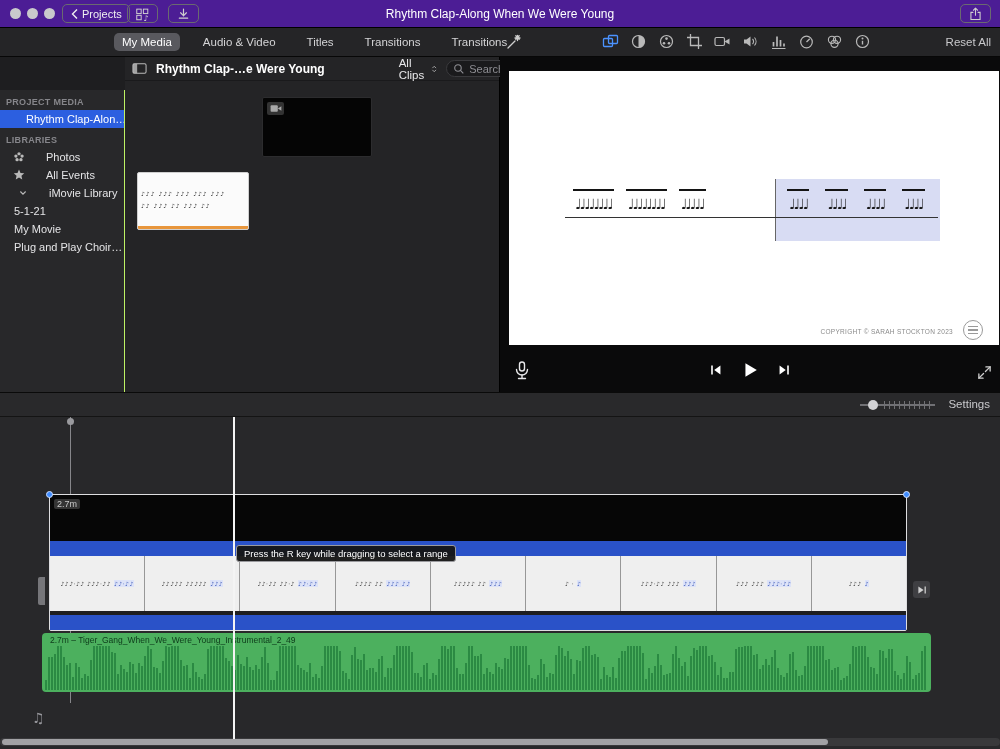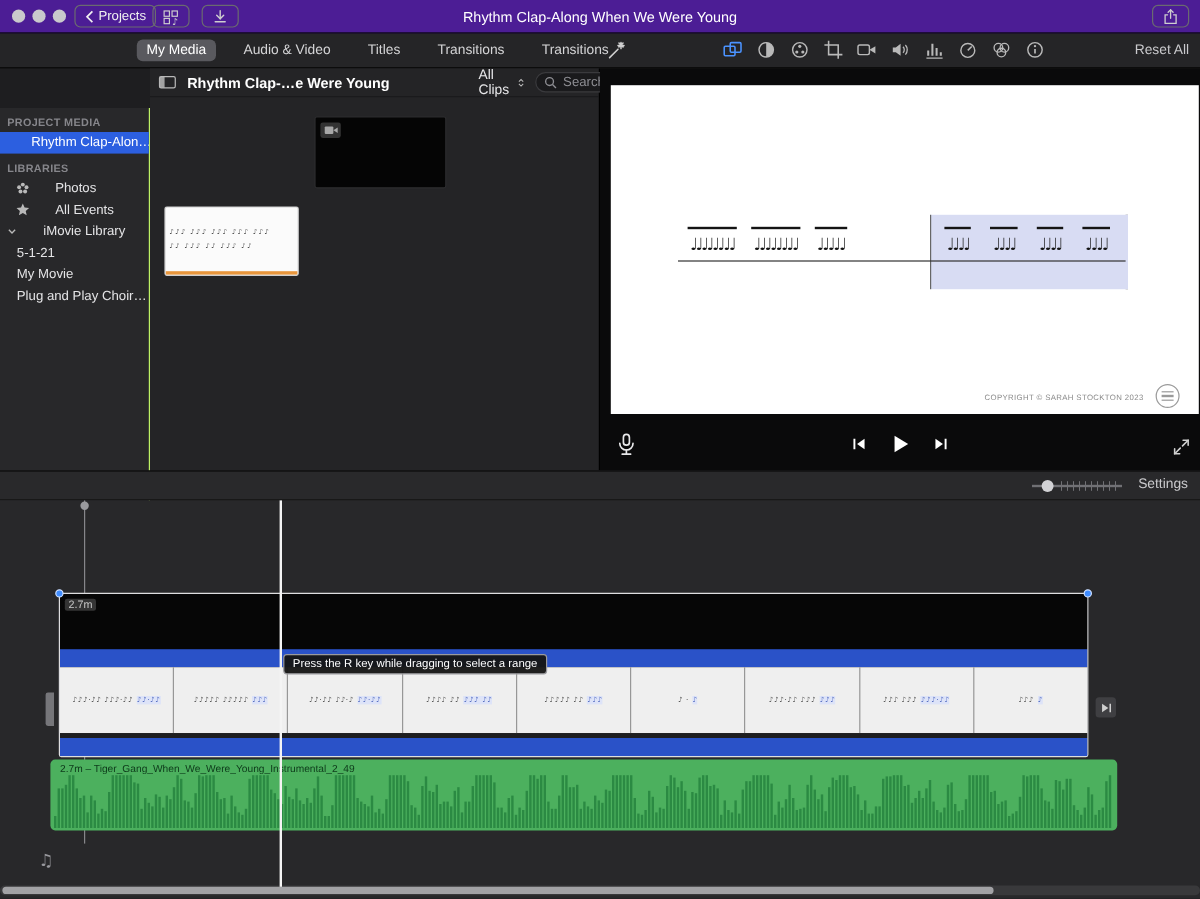--- a/index.html
+++ b/index.html
@@ -24,21 +24,21 @@
   .mtab.active{background:#59595e;color:#fff;}
   #wand{position:absolute;left:505px;top:5px;}
   #adjust-icons{position:absolute;left:602px;top:5px;display:flex;gap:11px;align-items:center;}
   #reset-all{position:absolute;right:9px;top:8px;font-size:11.5px;color:#c9c9cc;}
 
   
   #sidebar{left:0;top:57px;width:125px;height:335px;background:#28282a;border-right:1px solid #bef264;font-size:11px;margin-top:33px;}
   .sb-head{color:#86868b;font-size:9px;font-weight:bold;letter-spacing:.3px;padding:7px 0 3px 6px;}
   .sb-row{height:18px;display:flex;align-items:center;gap:20px;color:#e4e4e6;white-space:nowrap;overflow:hidden;}
   .sb-row.sel{background:#2c5fe0;color:#fff;}
-  .pl12{padding-left:12px;} .pl4{padding-left:4px;} .pl14{padding-left:14px;} .pl6{padding-left:6px;}
+  .pl12{padding-left:12px;} .pl4{padding-left:17px;} .pl14{padding-left:14px;} .pl6{padding-left:6px;}
 
   
   #browser{left:125px;top:57px;width:375px;height:335px;background:#242426;border-right:1px solid #000;}
   #browser-head{position:absolute;left:0;top:0;width:100%;height:24px;display:flex;align-items:center;gap:8px;
                 padding:0 6px;border-bottom:1px solid #1a1a1c;}
   #browser-title{font-size:12px;font-weight:bold;color:#fff;white-space:nowrap;}
   #clip-filter{display:flex;align-items:center;gap:2px;font-size:11.5px;color:#e8e8ea;margin-left:66px;}
   #search-box{display:flex;align-items:center;gap:4px;width:110px;height:17px;background:#1a1a1c;
               border:1px solid #3a3a3d;border-radius:9px;padding:0 6px;}
   #search-box input{background:transparent;border:none;outline:none;color:#cfcfcf;font-size:11px;width:80px;

